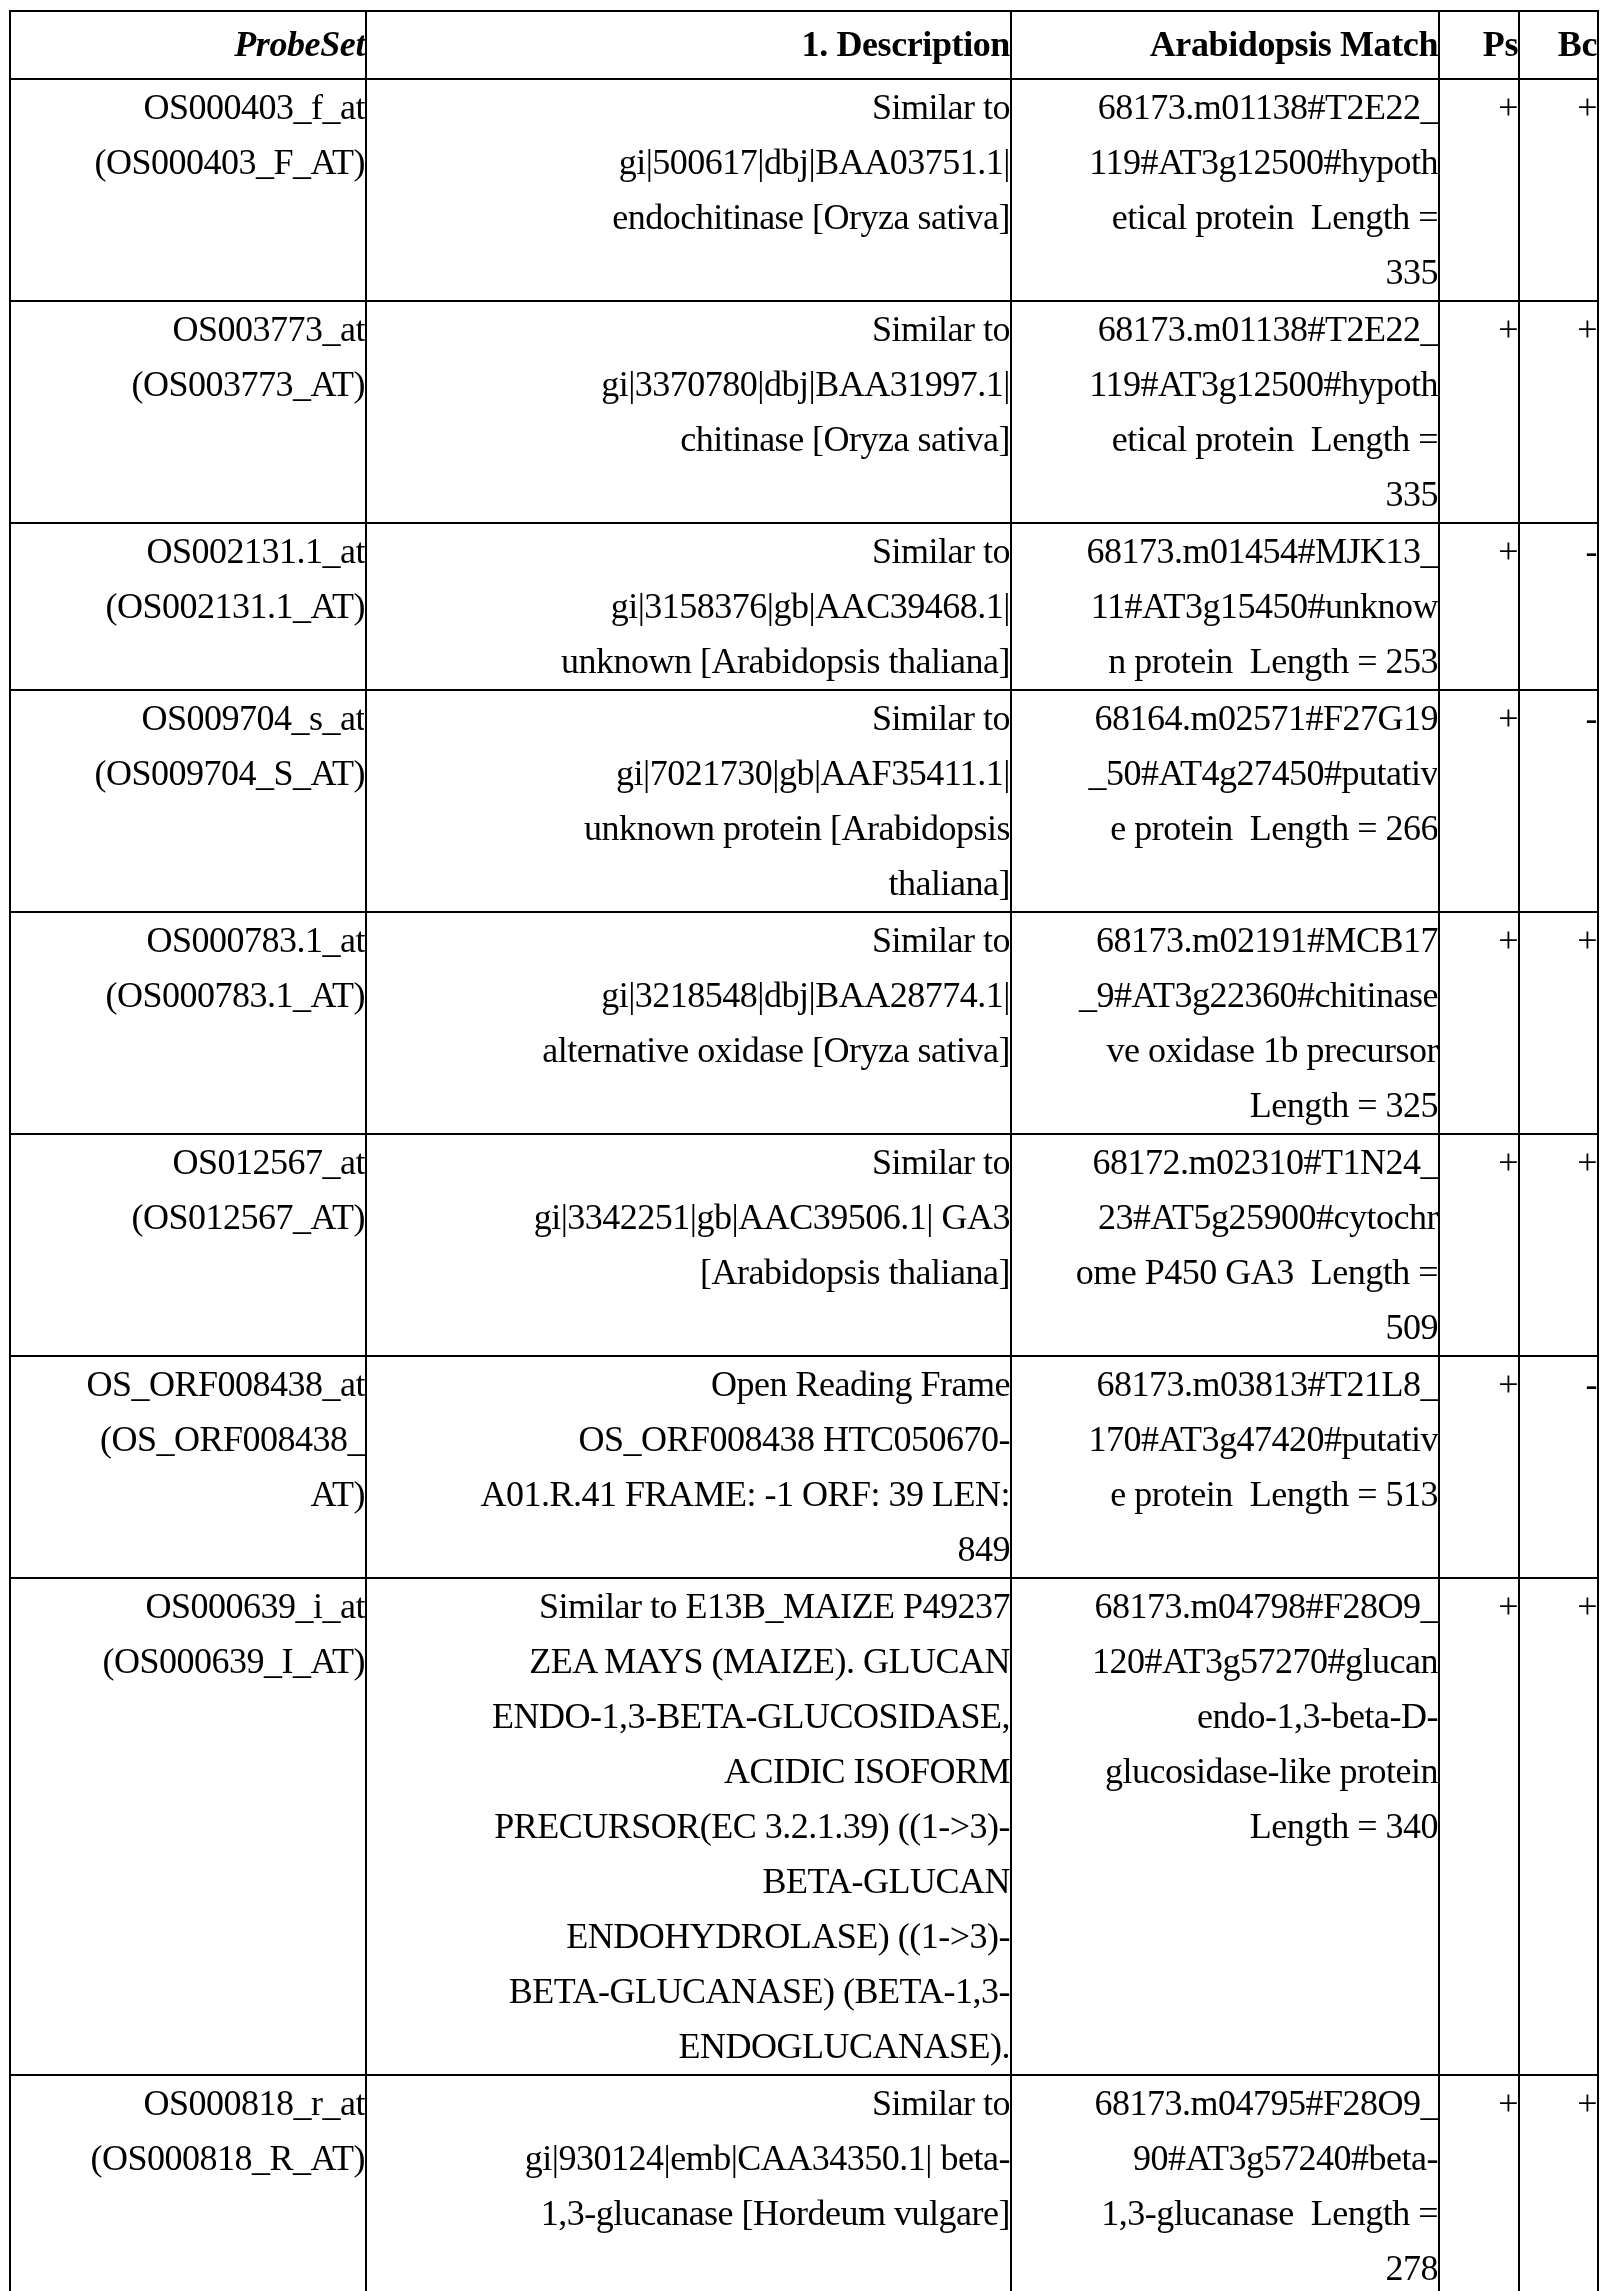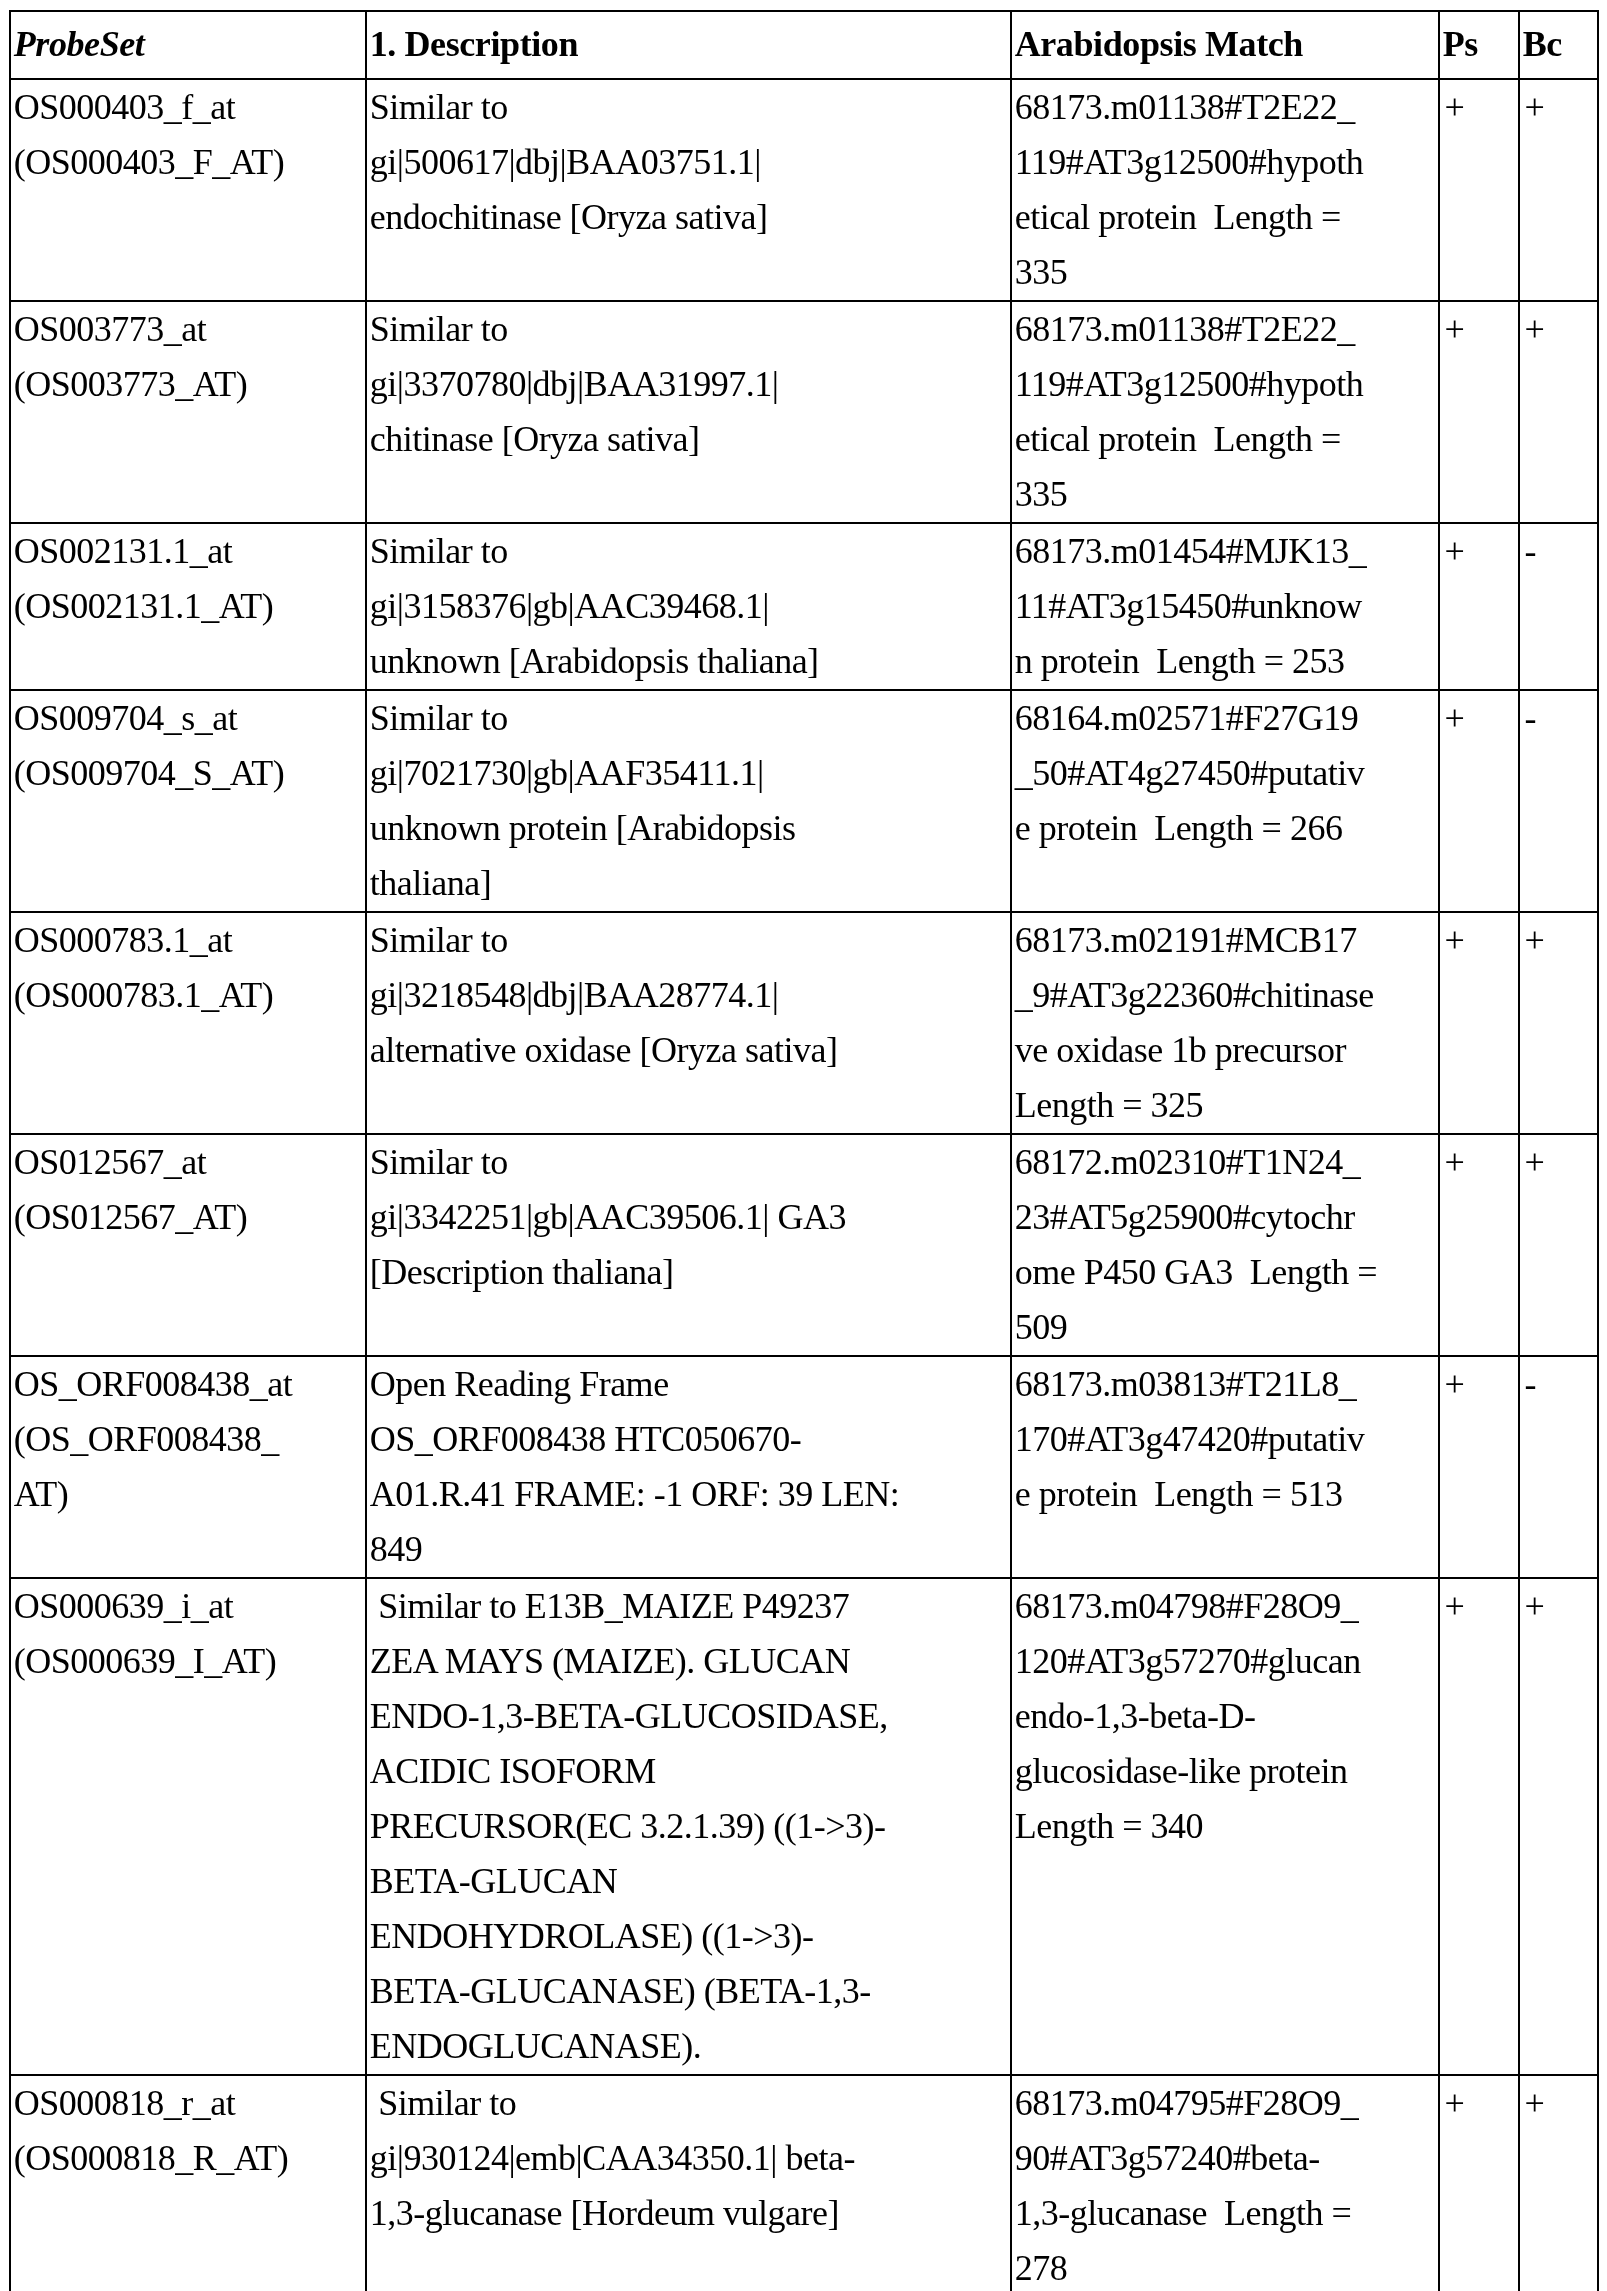--- a/index.html
+++ b/index.html
@@ -28,21 +28,21 @@
     table.data-table col.c-probe { width: 356px; }
     table.data-table col.c-desc  { width: 645px; }
     table.data-table col.c-match { width: 428px; }
     table.data-table col.c-ps    { width: 80px; }
     table.data-table col.c-bc    { width: 79px; }
 
     table.data-table th,
     table.data-table td {
       border: 2.7px solid #000000;
       vertical-align: top;
-      text-align: left;
+      text-align: right;
       padding: 0 0 0 2.7px;
       font-size: 36px;
       line-height: 55px;
       overflow: hidden;
       word-wrap: break-word;
       overflow-wrap: anywhere;
     }
     table.data-table th {
       font-weight: bold;
       height: 66px;
@@ -213,21 +213,21 @@
           </td>
         </tr>
         <tr class="r6">
           <td>
             <span class="line">OS012567_at</span>
             <span class="line">(OS012567_AT)</span>
           </td>
           <td>
             <span class="line">Similar to</span>
             <span class="line">gi|3342251|gb|AAC39506.1| GA3</span>
-            <span class="line">[Description thaliana]</span>
+            <span class="line">[Arabidopsis thaliana]</span>
           </td>
           <td>
             <span class="line">68172.m02310#T1N24_</span>
             <span class="line">23#AT5g25900#cytochr</span>
             <span class="line">ome P450 GA3  Length =</span>
             <span class="line">509</span>
           </td>
           <td>
             <span class="sign">+</span>
           </td>

